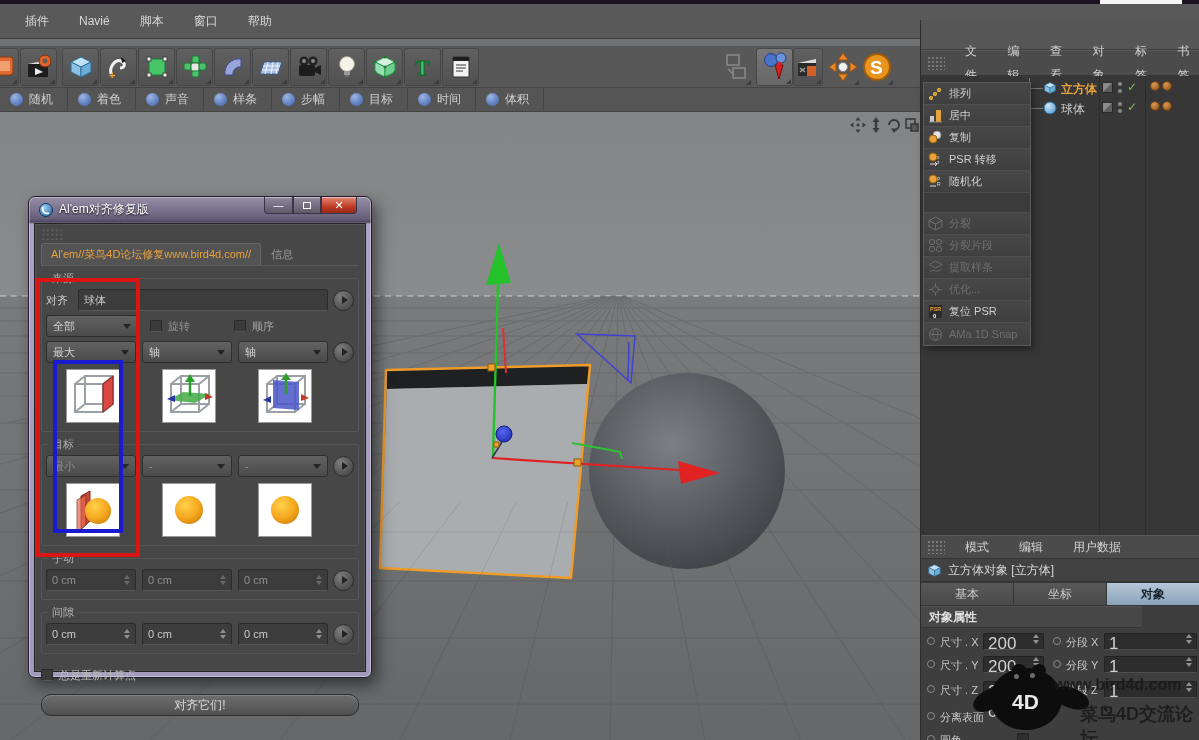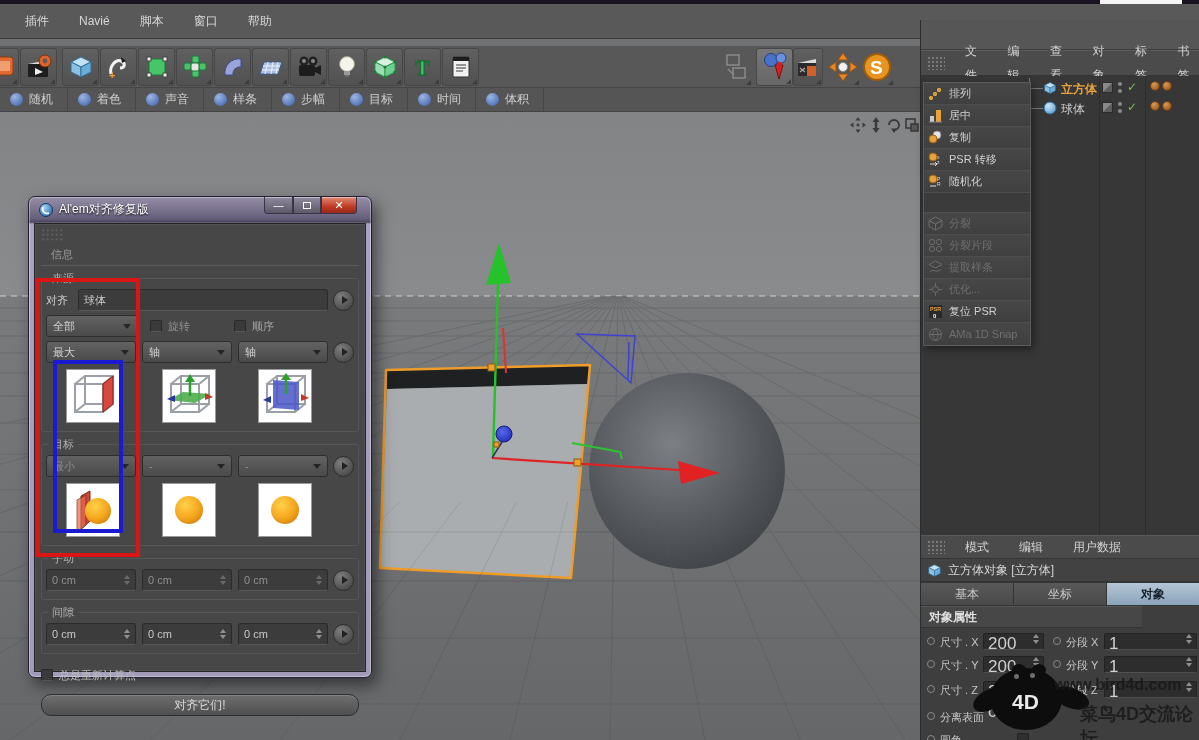--- a/index.html
+++ b/index.html
@@ -719,20 +719,21 @@
     <div class="wbtn max">
         <span class="maxglyph"></span>
       </div>
     <div class="wbtn close">✕</div>
   </div>
 
   <div id="dlg-content">
     <div id="dlg-grip"></div>
 
     <div id="dlg-tabs">
+      <span id="dlg-tab-main">Al'em//菜鸟4D论坛修复www.bird4d.com//</span>
       <span id="dlg-tab-info">信息</span>
     </div>
 
     <div class="group">
       <span class="group-label">来源</span>
       <div class="drow">
         <span style="width:32px">对齐</span>
         <div class="dfield" style="flex:1">
             <span>球体</span>
           </div>

